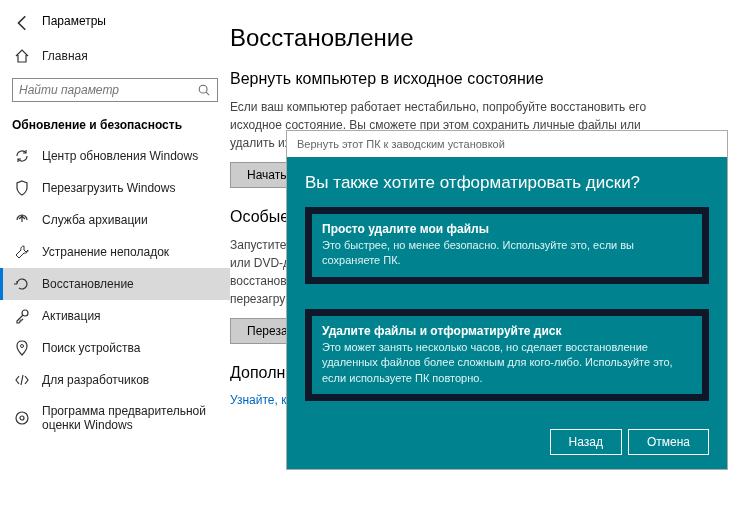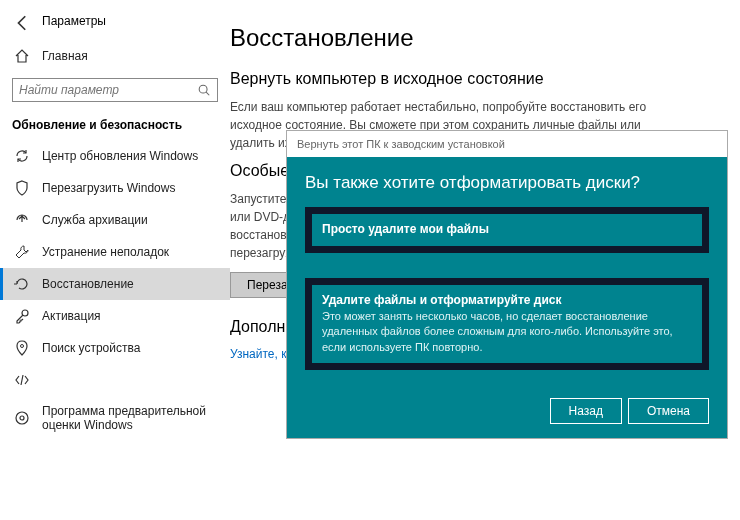--- a/index.html
+++ b/index.html
@@ -134,52 +134,55 @@
         </svg>
       </span>
     <span class="lbl">Поиск устройства</span>
   </div>
   <div class="sidebar-row">
     <span class="ico">
         <svg viewBox="0 0 16 16">
           <path d="M5 4L2 8l3 4M11 4l3 4-3 4M9 3l-2 10" stroke="#333" stroke-width="1.2" fill="none"></path>
         </svg>
       </span>
+    <span class="lbl">Для разработчиков</span>
   </div>
   <div class="sidebar-row">
     <span class="ico">
         <svg viewBox="0 0 16 16">
           <circle cx="8" cy="8" r="6" stroke="#333" stroke-width="1.2" fill="none"></circle>
           <circle cx="8" cy="8" r="2" stroke="#333" stroke-width="1.2" fill="none"></circle>
         </svg>
       </span>
     <span class="lbl">Программа предварительной оценки Windows</span>
   </div>
 </div>
 
 <div class="content">
   <h1>Восстановление</h1>
 
   <h2>Вернуть компьютер в исходное состояние</h2>
   <p class="para">Если ваш компьютер работает нестабильно, попробуйте восстановить его исходное состояние. Вы сможете при этом сохранить личные файлы или удалить их, а затем переустановить Windows.</p>
+  <span class="btn-gray">Начать</span>
 
   <h2>Особые варианты загрузки</h2>
   <p class="para">Запустите систему с устройства либо диска (например, USB-накопителя или DVD-диска), измените параметры загрузки ПО компьютера или восстановите Windows из образа системы. Ваш компьютер будет перезагружен.</p>
   <span class="btn-gray">Перезагрузить сейчас</span>
 
   <h2>Дополнительные параметры восстановления</h2>
   <span class="link">Узнайте, как начать заново с чистой установкой Windows</span>
 </div>
 
 <div class="modal">
   <div class="modal-top">Вернуть этот ПК к заводским установкой</div>
   <div class="modal-body">
     <div class="modal-title">Вы также хотите отформатировать диски?</div>
     <div class="option-box">
       <div class="ot">Просто удалите мои файлы</div>
+      <div class="od">Это быстрее, но менее безопасно. Используйте это, если вы сохраняете ПК.</div>
     </div>
     <div class="option-box">
       <div class="ot">Удалите файлы и отформатируйте диск</div>
       <div class="od">Это может занять несколько часов, но сделает восстановление удаленных файлов более сложным для кого-либо. Используйте это, если используете ПК повторно.</div>
     </div>
     <div class="modal-btns">
       <button class="modal-btn">Назад</button>
       <button class="modal-btn">Отмена</button>
     </div>
   </div>

